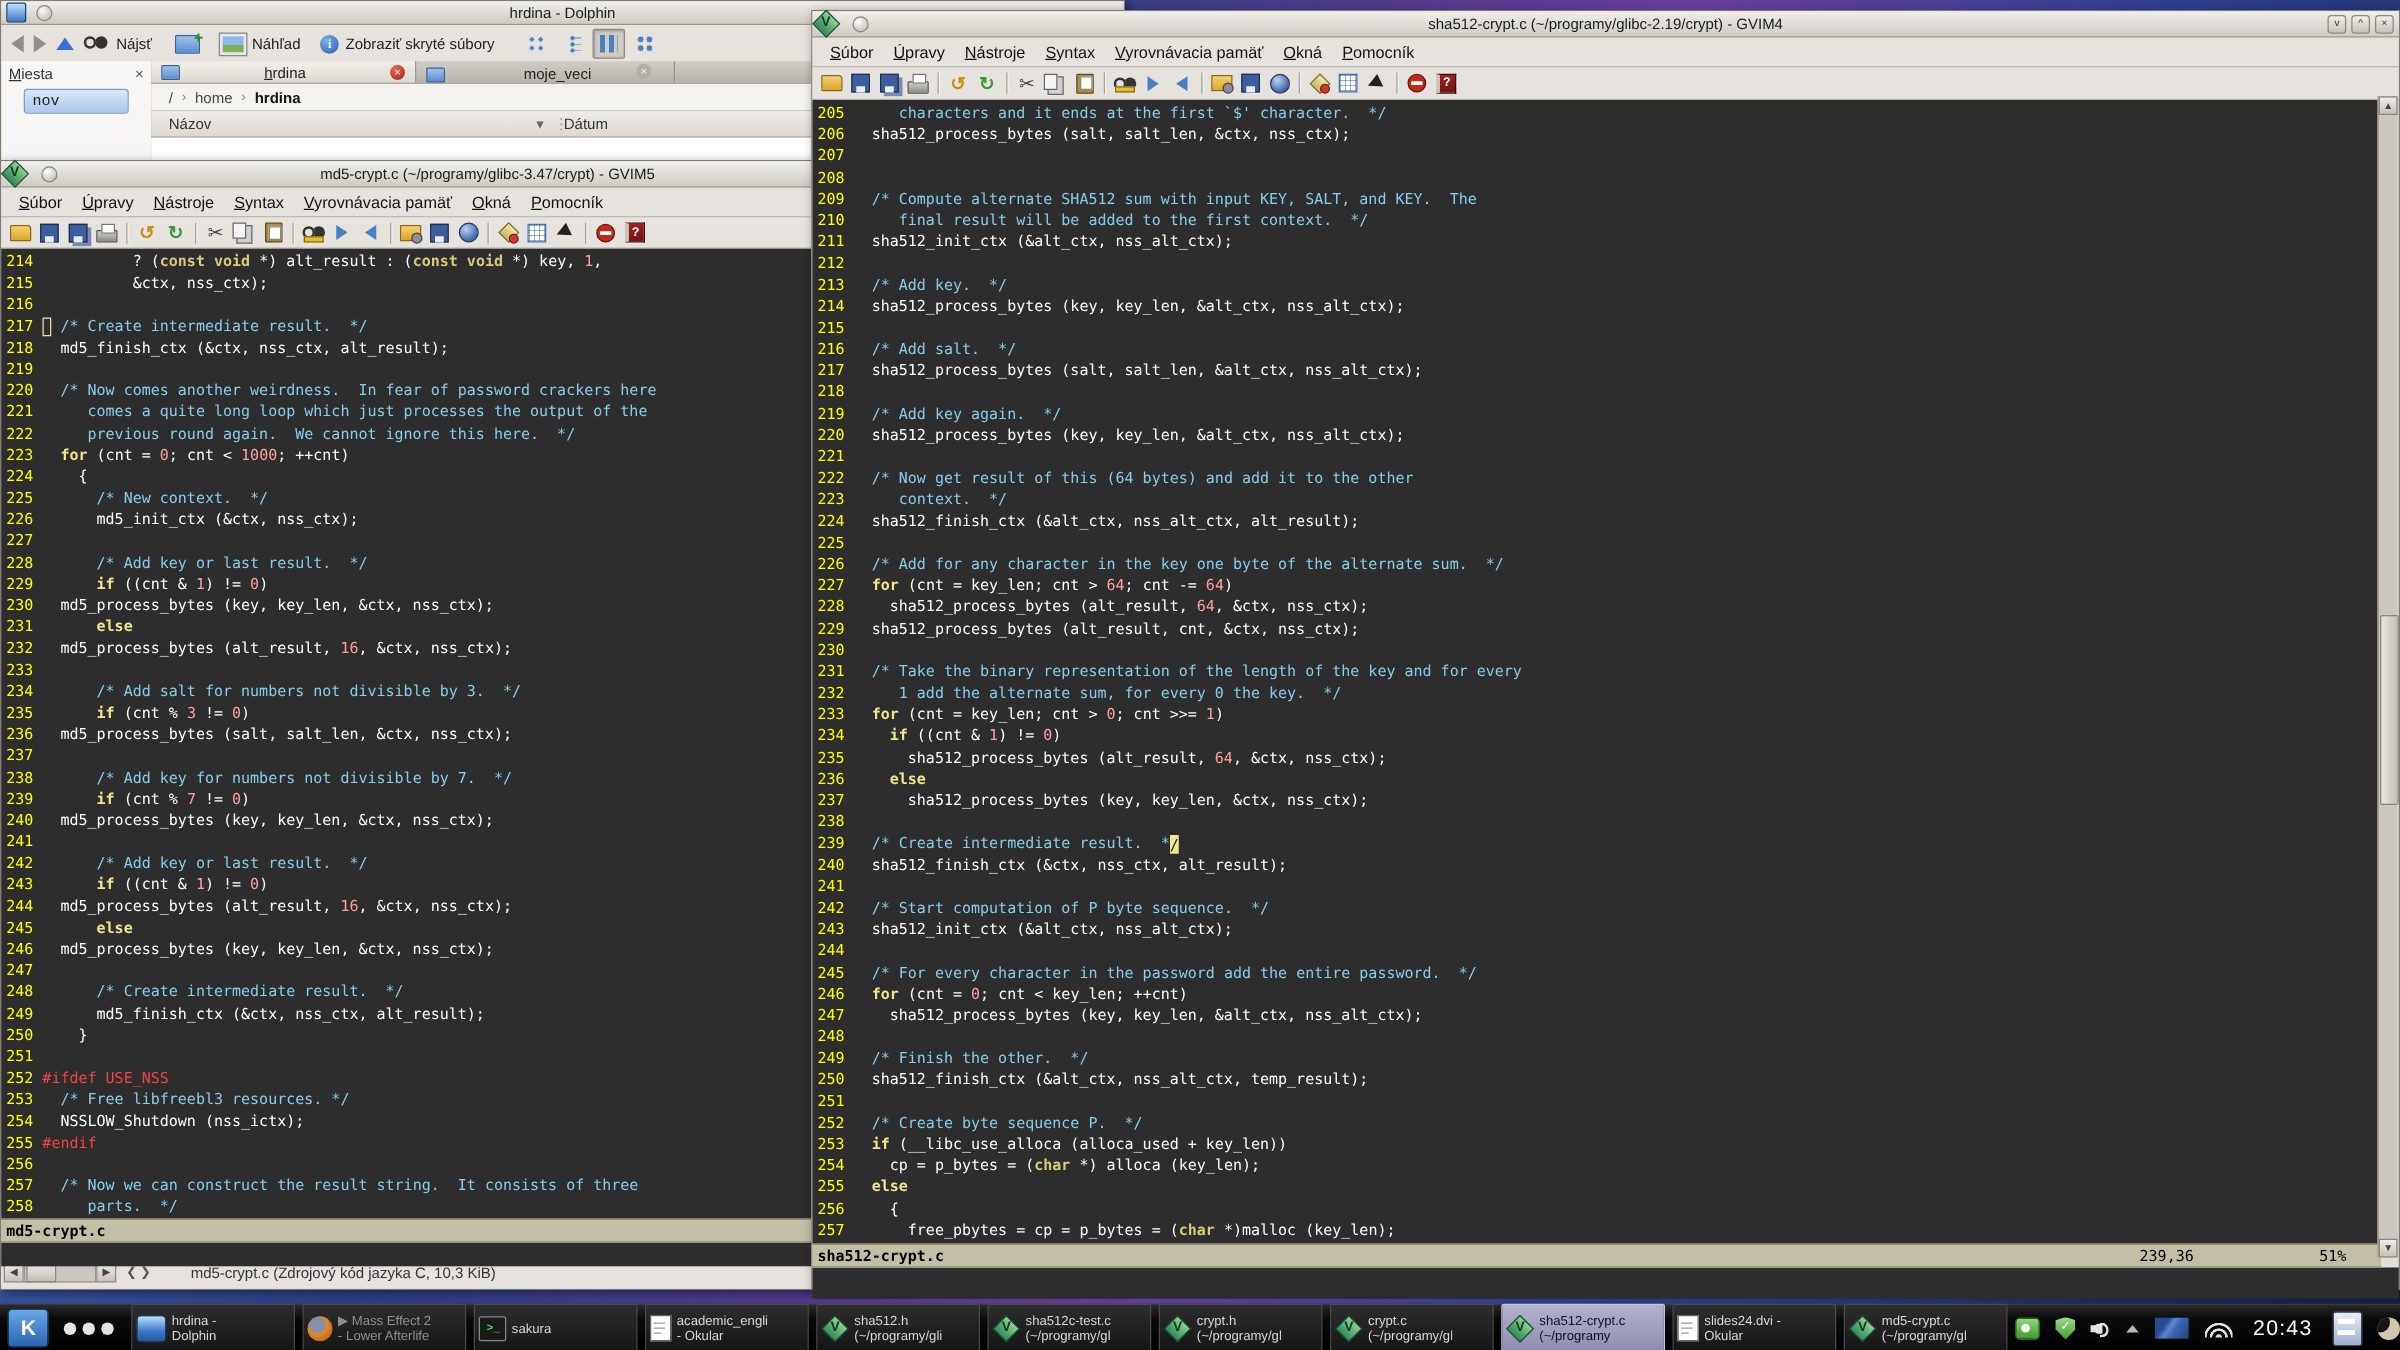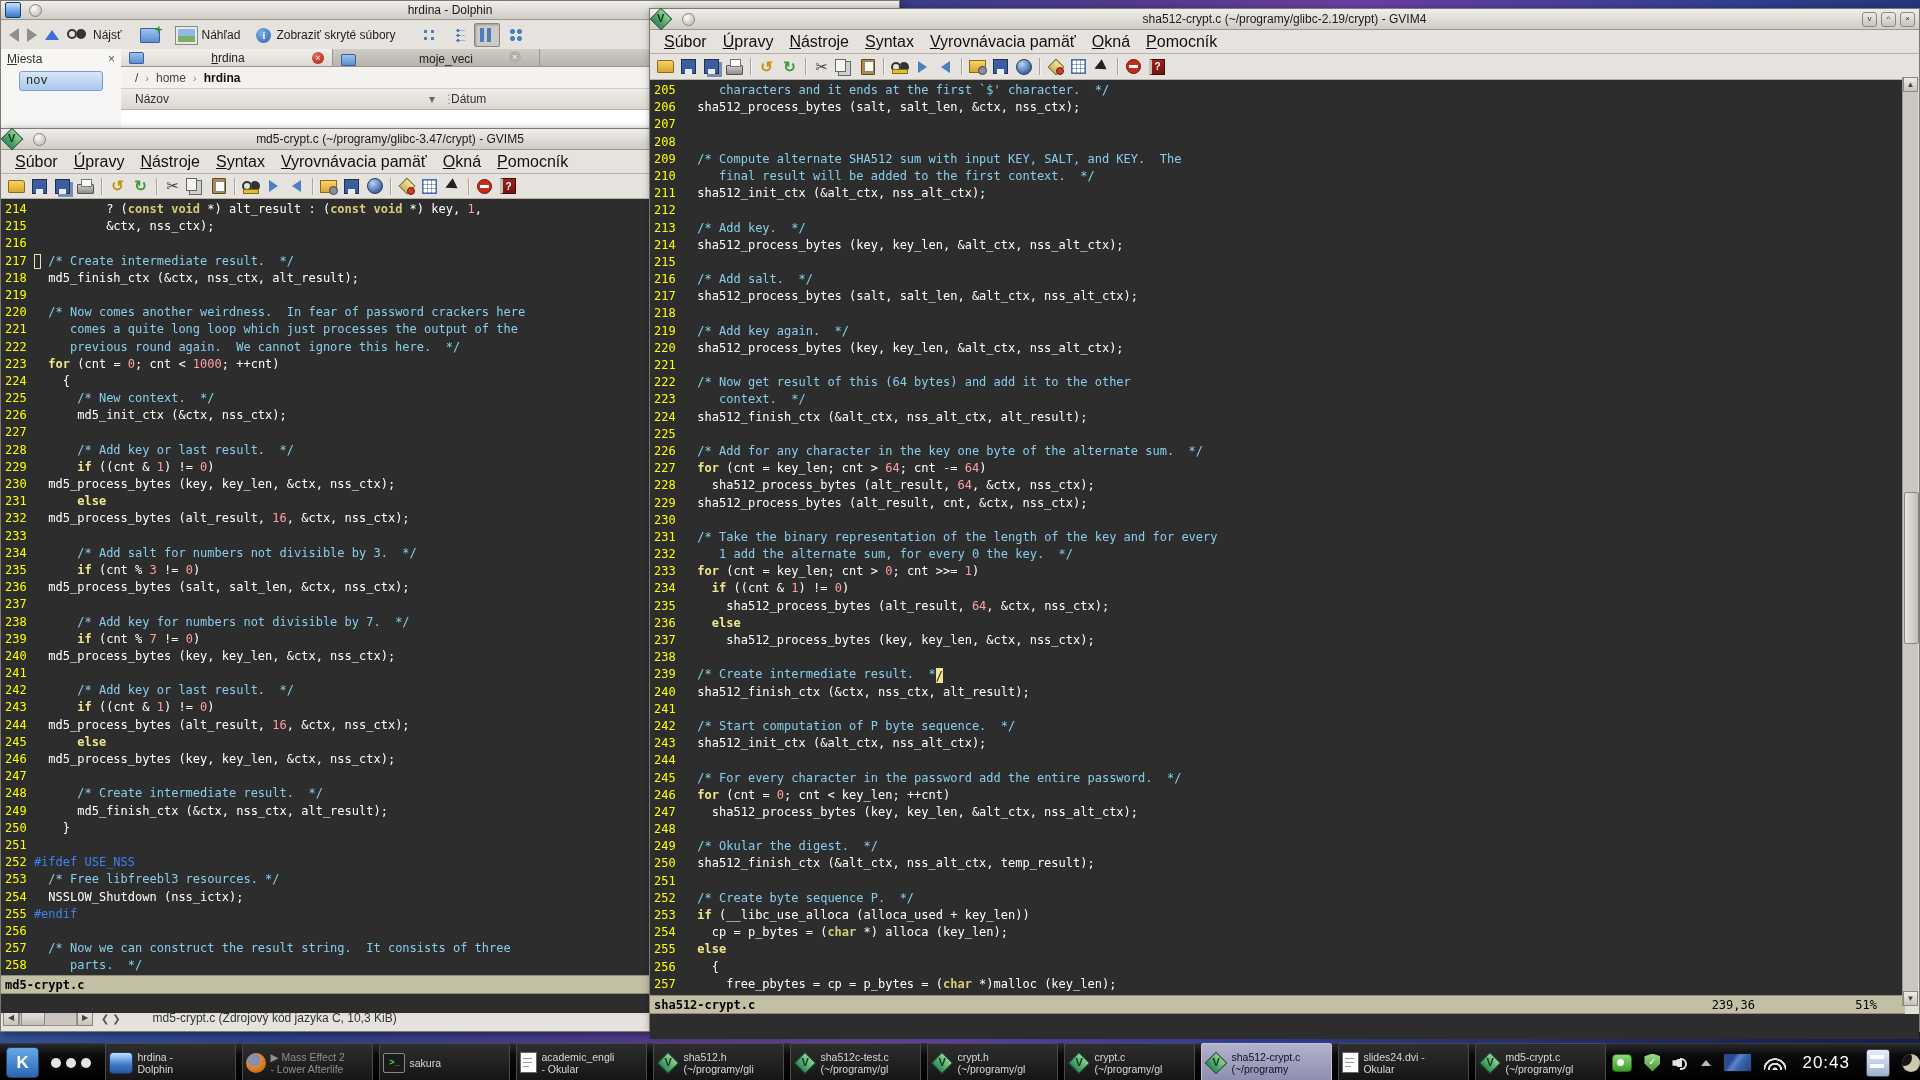--- a/index.html
+++ b/index.html
@@ -11,21 +11,21 @@
   .titlebar{height:20px;background:linear-gradient(#f0eeea,#cfccc5);border-bottom:1px solid #9a968e;
     display:flex;align-items:center;position:relative;font-size:12px;color:#1a1a1a;}
   .title-text{position:absolute;left:0;right:0;text-align:center;white-space:nowrap;overflow:hidden;}
   .win-icon{width:14px;height:14px;margin-left:4px;z-index:2;}
   .pin-btn{width:11px;height:11px;border-radius:50%;margin-left:8px;z-index:2;
     background:radial-gradient(circle at 35% 30%,#fbfbfb,#b5b2ab);border:1px solid #8a8780;}
   .win-btns{position:absolute;right:4px;top:3px;display:flex;gap:4px;z-index:2;}
   .wbtn{width:13px;height:13px;border-radius:3px;background:linear-gradient(#efede9,#c6c2ba);
     border:1px solid #8a8780;font-size:8px;line-height:12px;text-align:center;color:#333;}
   .menubar{height:23px;background:#e6e3de;border-bottom:1px solid #b4b0a8;display:flex;align-items:center;
-    padding-left:6px;font-size:16px;color:#111;}
+    padding-left:6px;font-size:13px;color:#111;}
   .menu-item{display:inline-block;padding:2px 8px;}
   .u-first::first-letter{text-decoration:underline;}
   .gtoolbar{height:24px;background:#e6e3de;border-bottom:1px solid #b4b0a8;display:flex;align-items:center;padding-left:4px;}
   .tsep{width:1px;height:17px;background:#a8a49c;box-shadow:1px 0 0 #f4f2ee;margin:0 4px;}
   
   .ti{width:23px;height:21px;display:inline-flex;align-items:center;justify-content:center;position:relative;font-size:15px;}
   .ti-open::before{content:'';width:15px;height:11px;background:linear-gradient(#f7d26a,#dca52d);border:1px solid #8a6a1a;border-radius:1px 3px 1px 1px;}
   .ti-save::before,.ti-save-all::before,.ti-save-session::before{content:'';width:13px;height:13px;background:#3d5e9e;border:1px solid #20304f;}
   .ti-save::after,.ti-save-all::after,.ti-save-session::after{content:'';position:absolute;bottom:3px;left:8px;width:7px;height:5px;background:#e8ecf4;}
   .ti-save-all::before{box-shadow:3px 3px 0 #7a8ab0;}
@@ -57,21 +57,21 @@
   
   .code{position:relative;background:#2d2d2d;overflow:hidden;padding:2px 0 0 4px;
     font-family:"DejaVu Sans Mono",monospace;font-size:12px;line-height:17.2px;color:#fff;}
   .cl{height:17.2px;white-space:pre;}
   .ln{display:inline-block;width:3ch;margin-right:1ch;text-align:right;color:#ffff00;}
   .ct{white-space:pre;}
   .sy-cm{color:#87ceeb;}
   .sy-kw{color:#f0e68c;font-weight:bold;}
   .sy-ty{color:#d8cb7a;font-weight:bold;}
   .sy-nr{color:#ffa0a0;}
-  .sy-pp{color:#3b82f6;}
+  .sy-pp{color:#ef4444;}
   .vcur{position:absolute;width:1ch;height:15px;}
   .vcur-b{background:#f0e68c;color:#222;z-index:2;}
   .vcur-h{border:1px solid #e8e2b0;box-sizing:border-box;background:transparent;}
   .statusline{height:17px;background:#c2bfa5;border-top:1px solid #8f8c78;border-bottom:1px solid #8f8c78;
     color:#000;font-family:"DejaVu Sans Mono",monospace;font-size:12px;font-weight:bold;
     display:flex;align-items:center;padding:0 4px;position:relative;}
   .ruler{position:absolute;right:150px;font-weight:normal;}
   .scrollpct{position:absolute;right:28px;font-weight:normal;}
   .cmdline{background:#2d2d2d;}
   
@@ -443,21 +443,21 @@
       <div class="cl"><span class="ln">239</span><span class="ct">  <span class="sy-cm">/* Create intermediate result.  */</span></span></div>
       <div class="cl"><span class="ln">240</span><span class="ct">  sha512_finish_ctx (&amp;ctx, nss_ctx, alt_result);</span></div>
       <div class="cl"><span class="ln">241</span><span class="ct"></span></div>
       <div class="cl"><span class="ln">242</span><span class="ct">  <span class="sy-cm">/* Start computation of P byte sequence.  */</span></span></div>
       <div class="cl"><span class="ln">243</span><span class="ct">  sha512_init_ctx (&amp;alt_ctx, nss_alt_ctx);</span></div>
       <div class="cl"><span class="ln">244</span><span class="ct"></span></div>
       <div class="cl"><span class="ln">245</span><span class="ct">  <span class="sy-cm">/* For every character in the password add the entire password.  */</span></span></div>
       <div class="cl"><span class="ln">246</span><span class="ct">  <span class="sy-kw">for</span> (cnt = <span class="sy-nr">0</span>; cnt &lt; key_len; ++cnt)</span></div>
       <div class="cl"><span class="ln">247</span><span class="ct">    sha512_process_bytes (key, key_len, &amp;alt_ctx, nss_alt_ctx);</span></div>
       <div class="cl"><span class="ln">248</span><span class="ct"></span></div>
-      <div class="cl"><span class="ln">249</span><span class="ct">  <span class="sy-cm">/* Okular the digest.  */</span></span></div>
+      <div class="cl"><span class="ln">249</span><span class="ct">  <span class="sy-cm">/* Finish the other.  */</span></span></div>
       <div class="cl"><span class="ln">250</span><span class="ct">  sha512_finish_ctx (&amp;alt_ctx, nss_alt_ctx, temp_result);</span></div>
       <div class="cl"><span class="ln">251</span><span class="ct"></span></div>
       <div class="cl"><span class="ln">252</span><span class="ct">  <span class="sy-cm">/* Create byte sequence P.  */</span></span></div>
       <div class="cl"><span class="ln">253</span><span class="ct">  <span class="sy-kw">if</span> (__libc_use_alloca (alloca_used + key_len))</span></div>
       <div class="cl"><span class="ln">254</span><span class="ct">    cp = p_bytes = (<span class="sy-ty">char</span> *) alloca (key_len);</span></div>
       <div class="cl"><span class="ln">255</span><span class="ct">  <span class="sy-kw">else</span></span></div>
       <div class="cl"><span class="ln">256</span><span class="ct">    {</span></div>
       <div class="cl"><span class="ln">257</span><span class="ct">      free_pbytes = cp = p_bytes = (<span class="sy-ty">char</span> *)malloc (key_len);</span></div>
       <span class="vcur vcur-b" style="top: 587.8px; left: calc(39ch + 4px);">/</span>
     </div>

